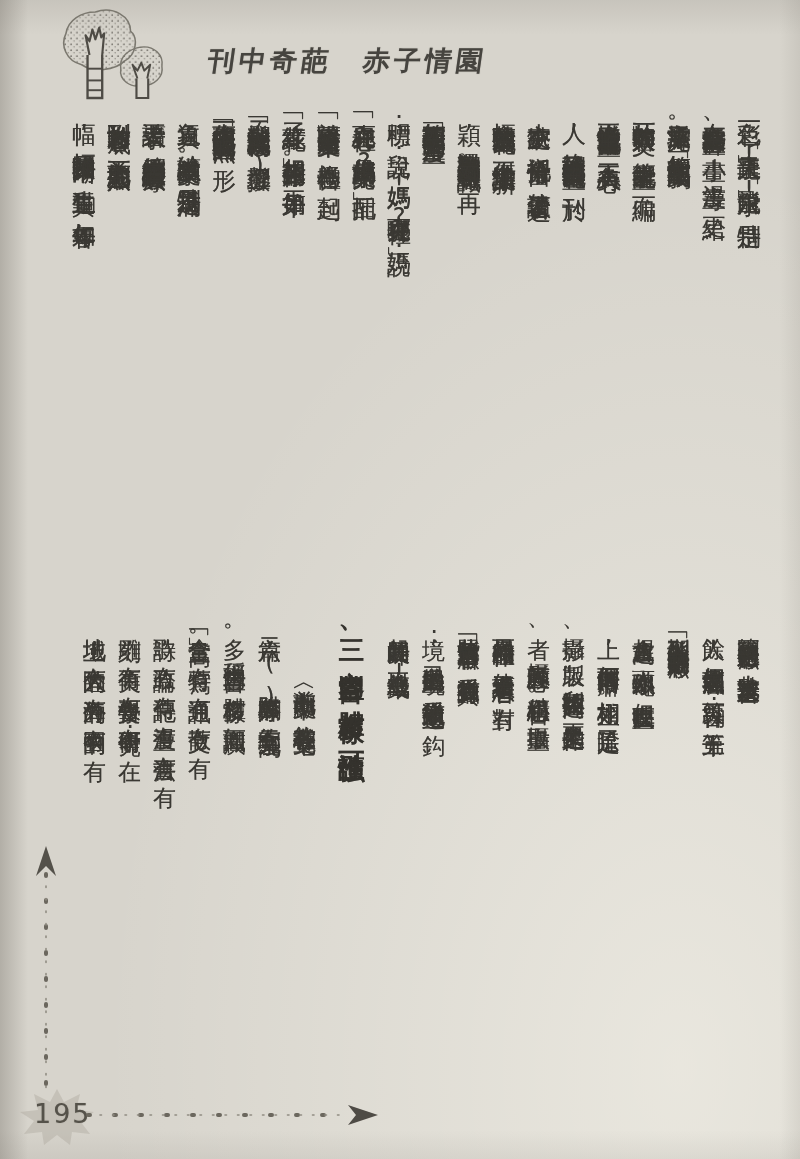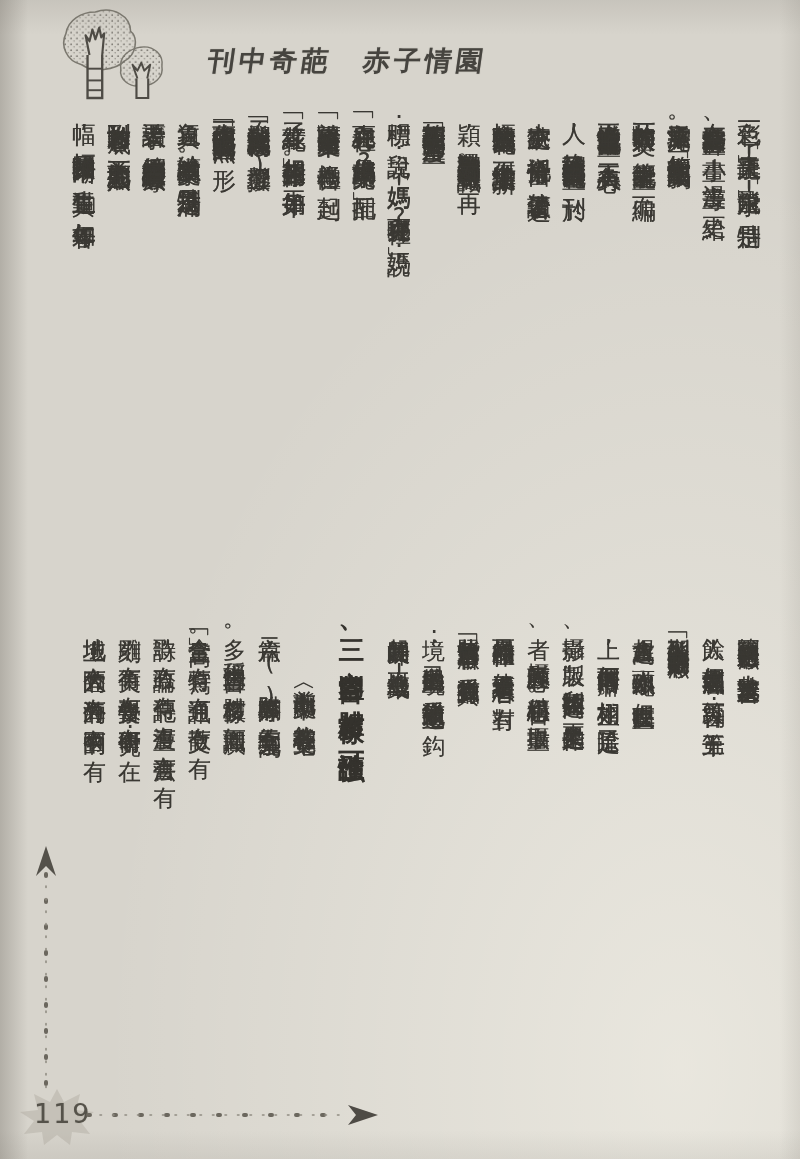--- a/index.html
+++ b/index.html
@@ -132,21 +132,21 @@
   <svg class="arrow-up" width="28" height="252" viewBox="0 0 28 252">
     <line x1="14" y1="30" x2="14" y2="248" stroke="#6b675e" stroke-width="4" stroke-dasharray="2,24" stroke-linecap="round"></line>
     <line x1="14" y1="42" x2="14" y2="248" stroke="#908c82" stroke-width="1.6" stroke-dasharray="1.5,11" stroke-linecap="round"></line>
     <path d="M14,2 L4,32 L14,22 L24,32 Z" fill="#54514a"></path>
   </svg>
 
   <div class="footer">
     <svg class="star" width="78" height="58" viewBox="0 0 78 58">
       <path d="M39,1 L46,14 L62,6 L58,22 L76,24 L62,33 L72,46 L54,44 L52,57 L39,47 L26,57 L24,44 L6,46 L16,33 L2,24 L20,22 L16,6 L32,14 Z" fill="#a8a398" opacity="0.38"></path>
     </svg>
-    <span class="pagenum">119</span>
+    <span class="pagenum">195</span>
     <svg class="dotline" width="300" height="26" viewBox="0 0 300 26">
       <line x1="6" y1="13" x2="262" y2="13" stroke="#6b675e" stroke-width="4" stroke-dasharray="2,24" stroke-linecap="round"></line>
       <line x1="18" y1="13" x2="262" y2="13" stroke="#908c82" stroke-width="1.6" stroke-dasharray="1.5,11" stroke-linecap="round"></line>
       <path d="M266,3 L296,13 L266,23 L274,13 Z" fill="#4e4b45"></path>
     </svg>
   </div>
 
 </div>
 
 </body></html>

